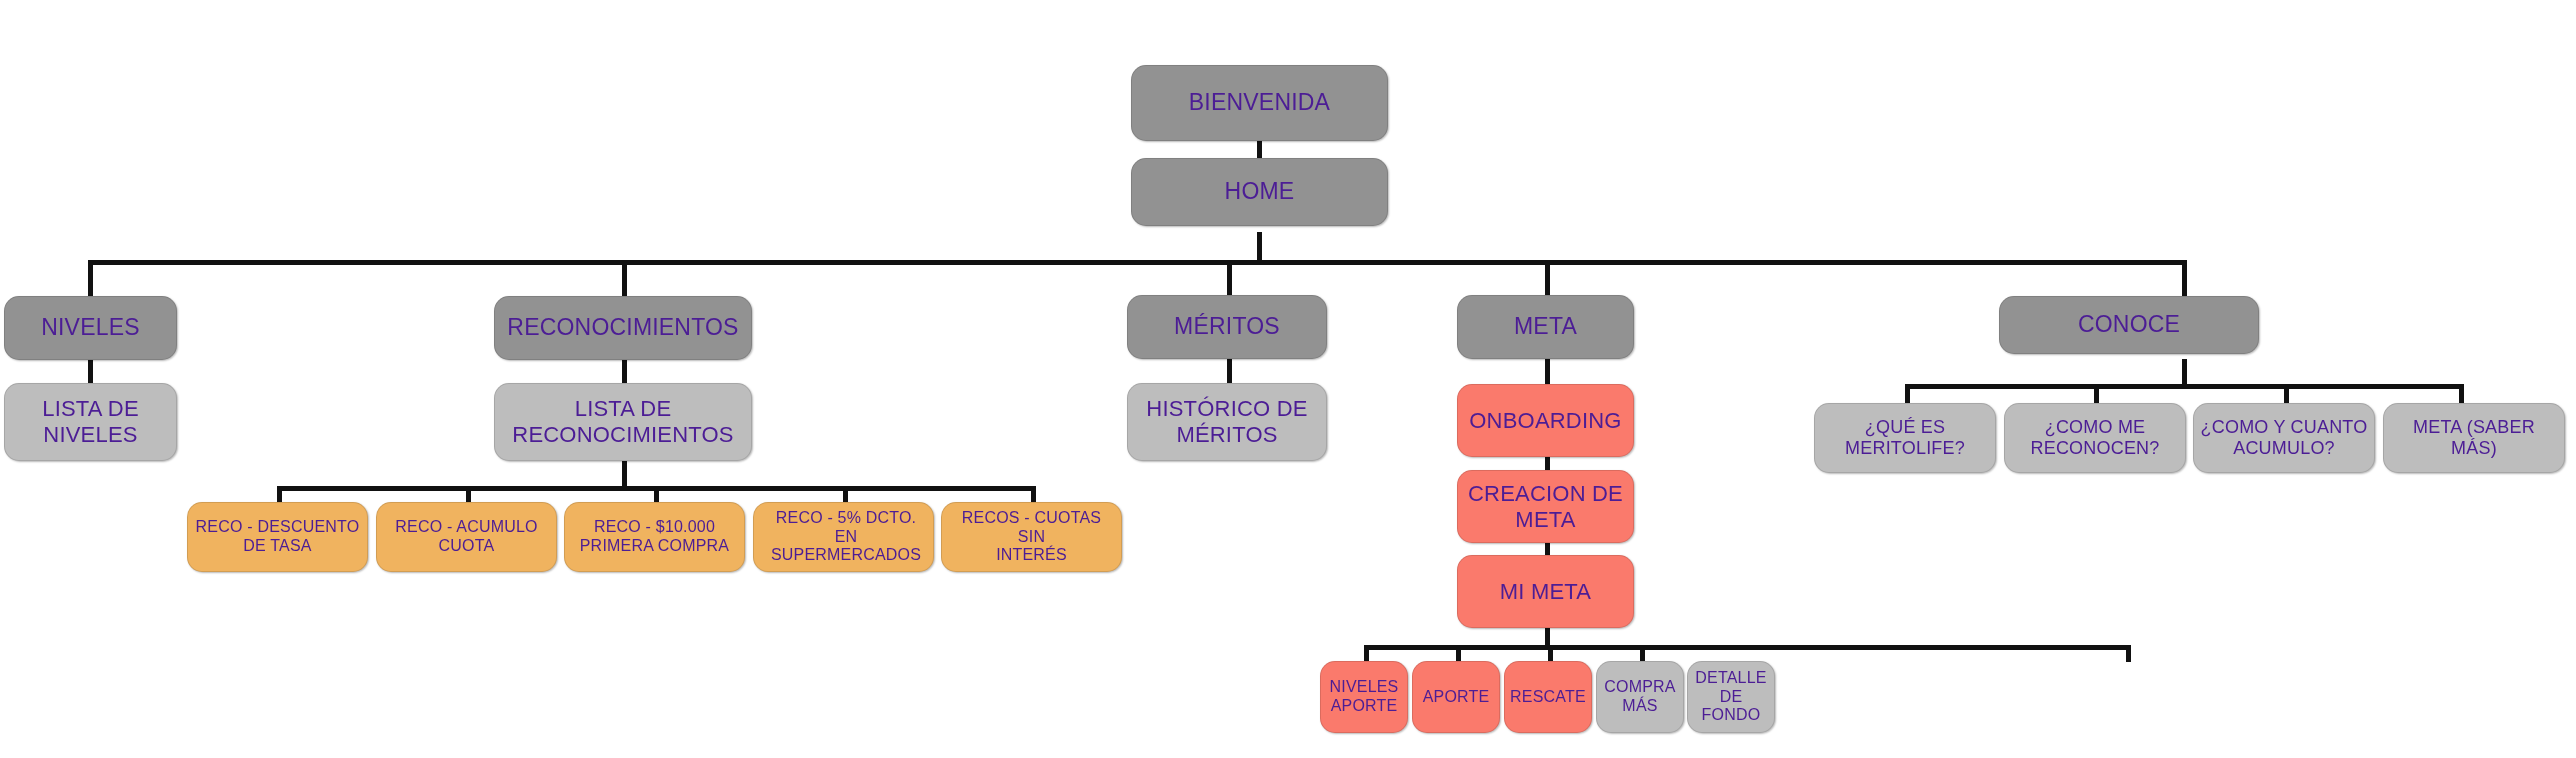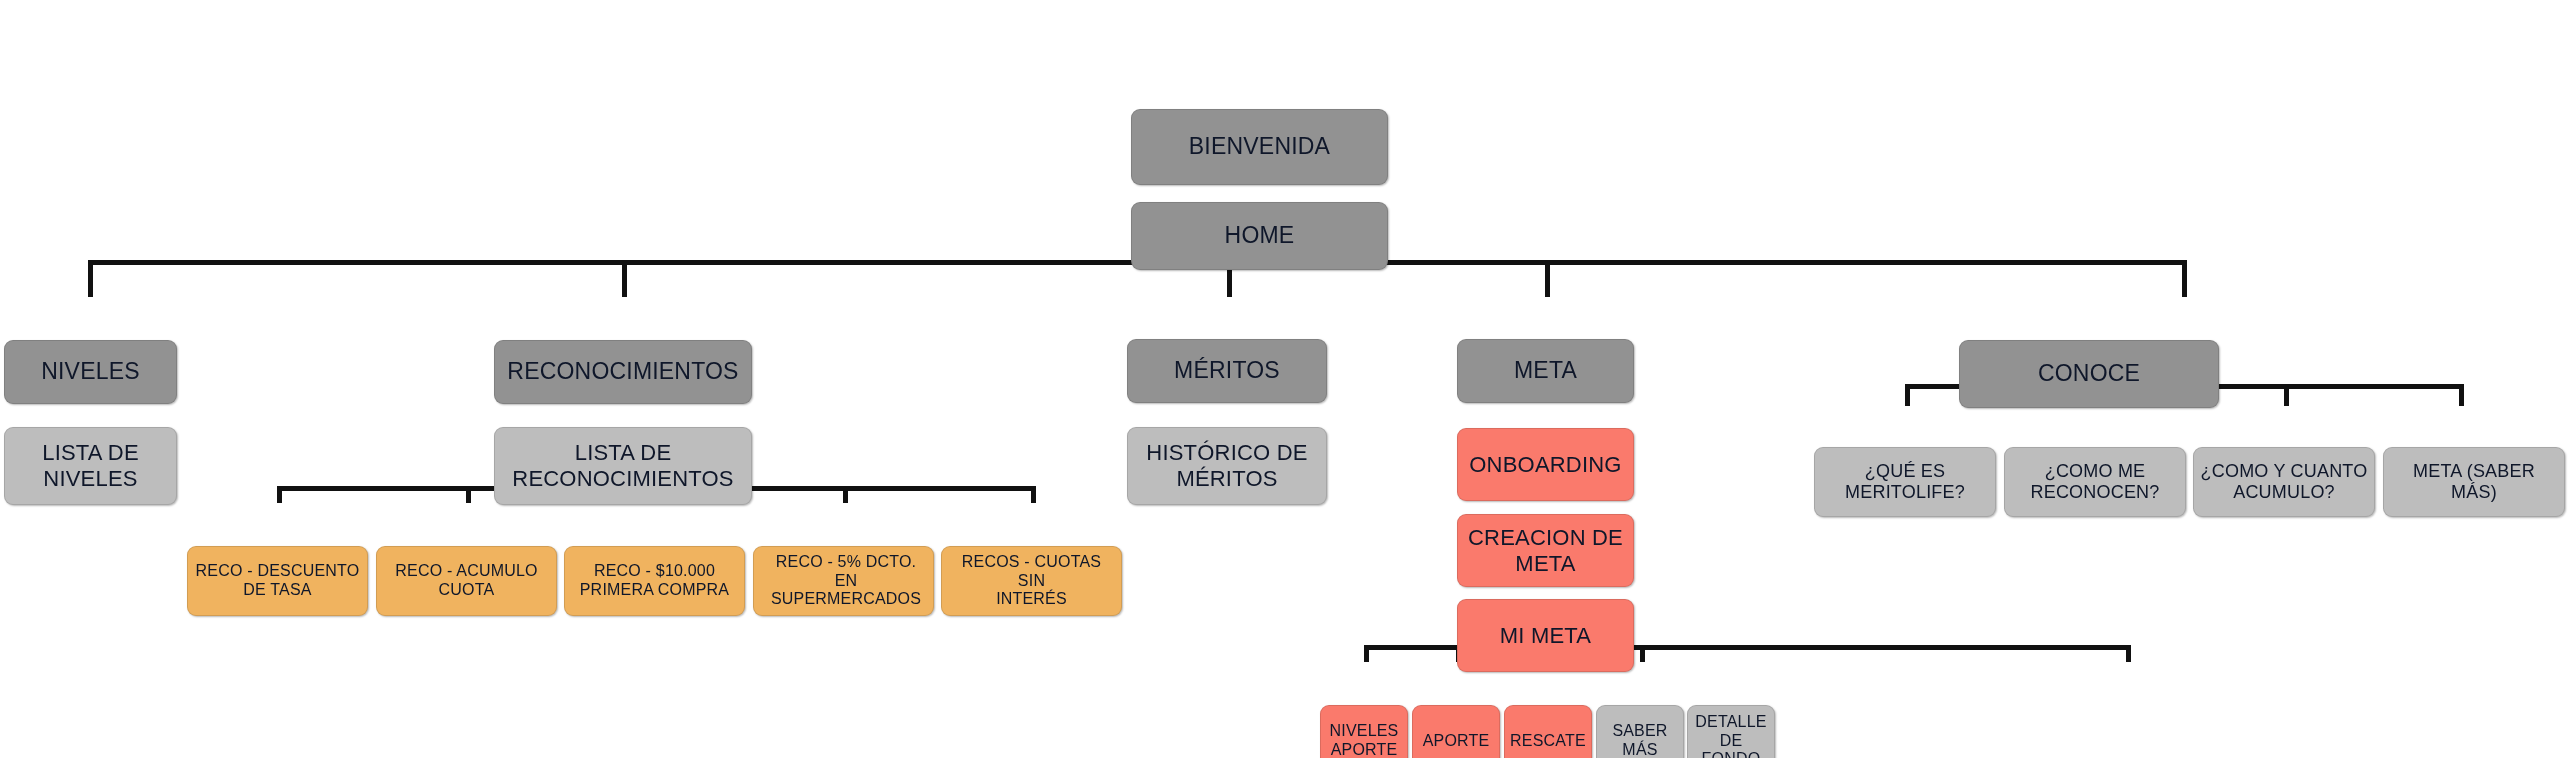--- a/index.html
+++ b/index.html
@@ -18,30 +18,29 @@
     background: #ffffff;
     overflow: hidden;
   }
   .node {
     position: absolute;
     box-sizing: border-box;
     display: flex;
     align-items: center;
     justify-content: center;
     text-align: center;
-    color: #0f172a;
-    border-radius: 9px;
+    color: #4c1d95;
+    border-radius: 15px;
     border: 1px solid rgba(0,0,0,0.12);
     box-shadow: 1px 1px 2px rgba(0,0,0,0.28);
     line-height: 1.18;
     padding: 2px 6px;
     white-space: pre-line;
     letter-spacing: 0.2px;
     z-index: 3;
-    margin-top: 44px;
   }
   .gray-dark  { background: #929292; }
   .gray-light { background: #bdbdbd; }
   .orange     { background: #f0b35f; }
   .red        { background: #fa7a6c; }
   .t-24 { font-size: 23px; }
   .t-21 { font-size: 22px; }
   .t-19 { font-size: 18px; }
   .t-17 { font-size: 16px; }
 
@@ -108,21 +107,21 @@
   <div class="conn v" style="left:2459px; top:384px; height:22px;"></div>
 
   <div class="node gray-dark t-24" style="left:1131px; top:65px; width:257px; height:76px;">BIENVENIDA</div>
 
   <div class="node gray-dark t-24" style="left:1131px; top:158px; width:257px; height:68px;">HOME</div>
 
   <div class="node gray-dark t-24" style="left:4px; top:296px; width:173px; height:64px;">NIVELES</div>
   <div class="node gray-dark t-24" style="left:494px; top:296px; width:258px; height:64px;">RECONOCIMIENTOS</div>
   <div class="node gray-dark t-24" style="left:1127px; top:295px; width:200px; height:64px;">MÉRITOS</div>
   <div class="node gray-dark t-24" style="left:1457px; top:295px; width:177px; height:64px;">META</div>
-  <div class="node gray-dark t-24" style="left:1959px; top:296px; width:260px; height:68px;">CONOCE</div>
+  <div class="node gray-dark t-24" style="left:1999px; top:296px; width:260px; height:58px;">CONOCE</div>
 
   <div class="node gray-light t-21" style="left:4px; top:383px; width:173px; height:78px;">LISTA DE NIVELES</div>
   <div class="node gray-light t-21" style="left:494px; top:383px; width:258px; height:78px;">LISTA DE RECONOCIMIENTOS</div>
   <div class="node gray-light t-21" style="left:1127px; top:383px; width:200px; height:78px;">HISTÓRICO DE MÉRITOS</div>
   <div class="node red t-21" style="left:1457px; top:384px; width:177px; height:73px;">ONBOARDING</div>
 
   <div class="node gray-light t-19" style="left:1814px; top:403px; width:182px; height:70px;">¿QUÉ ES MERITOLIFE?</div>
   <div class="node gray-light t-19" style="left:2004px; top:403px; width:182px; height:70px;">¿COMO ME
 RECONOCEN?</div>
   <div class="node gray-light t-19" style="left:2193px; top:403px; width:182px; height:70px;">¿COMO Y CUANTO
@@ -140,20 +139,20 @@
 PRIMERA COMPRA</div>
   <div class="node orange t-17" style="left:753px; top:502px; width:181px; height:70px;padding-left:11px;">RECO - 5% DCTO. EN
 SUPERMERCADOS</div>
   <div class="node orange t-17" style="left:941px; top:502px; width:181px; height:70px;">RECOS - CUOTAS SIN
 INTERÉS</div>
 
   <div class="node red t-17" style="left:1320px; top:661px; width:88px; height:72px;">NIVELES
 APORTE</div>
   <div class="node red t-17" style="left:1412px; top:661px; width:88px; height:72px;">APORTE</div>
   <div class="node red t-17" style="left:1504px; top:661px; width:88px; height:72px;">RESCATE</div>
-  <div class="node gray-light t-17" style="left:1596px; top:661px; width:88px; height:72px;">SABER
+  <div class="node gray-light t-17" style="left:1596px; top:661px; width:88px; height:72px;">COMPRA
 MÁS</div>
   <div class="node gray-light t-17" style="left:1687px; top:661px; width:88px; height:72px;">DETALLE
 DE
 FONDO</div>
 
 </div>
 
 
 </body></html>

